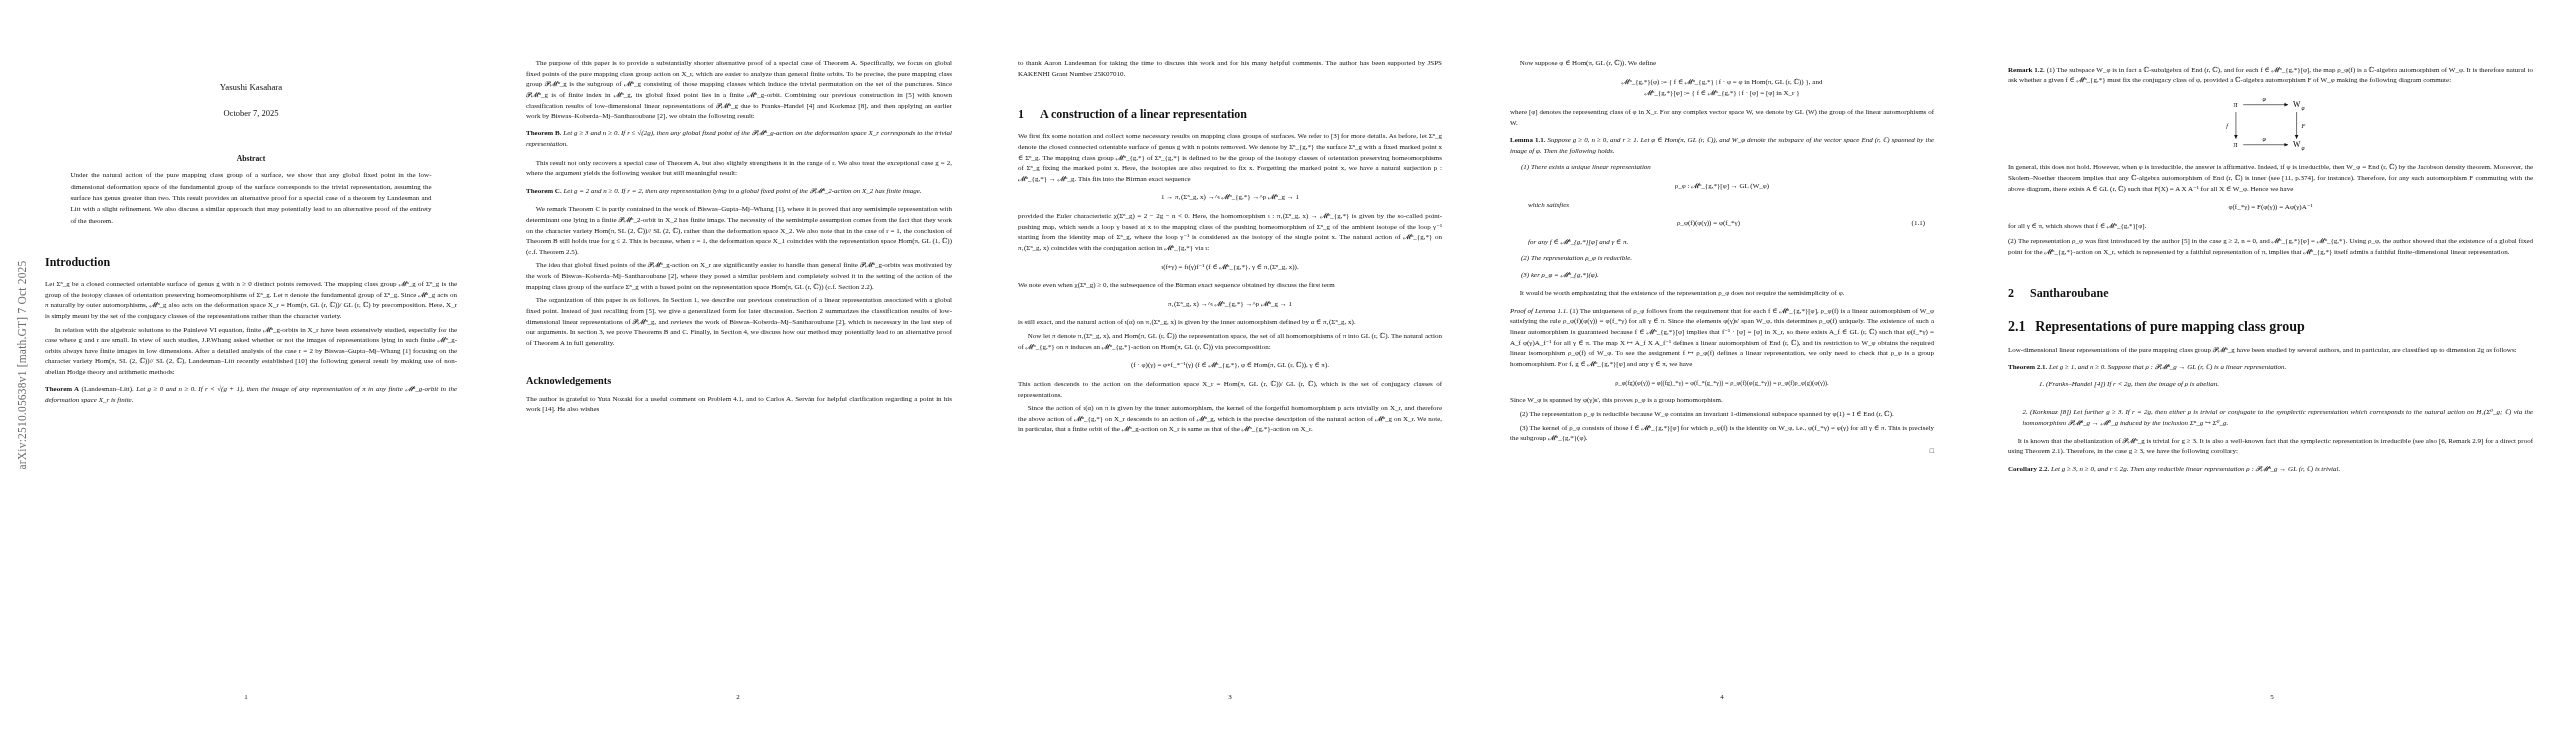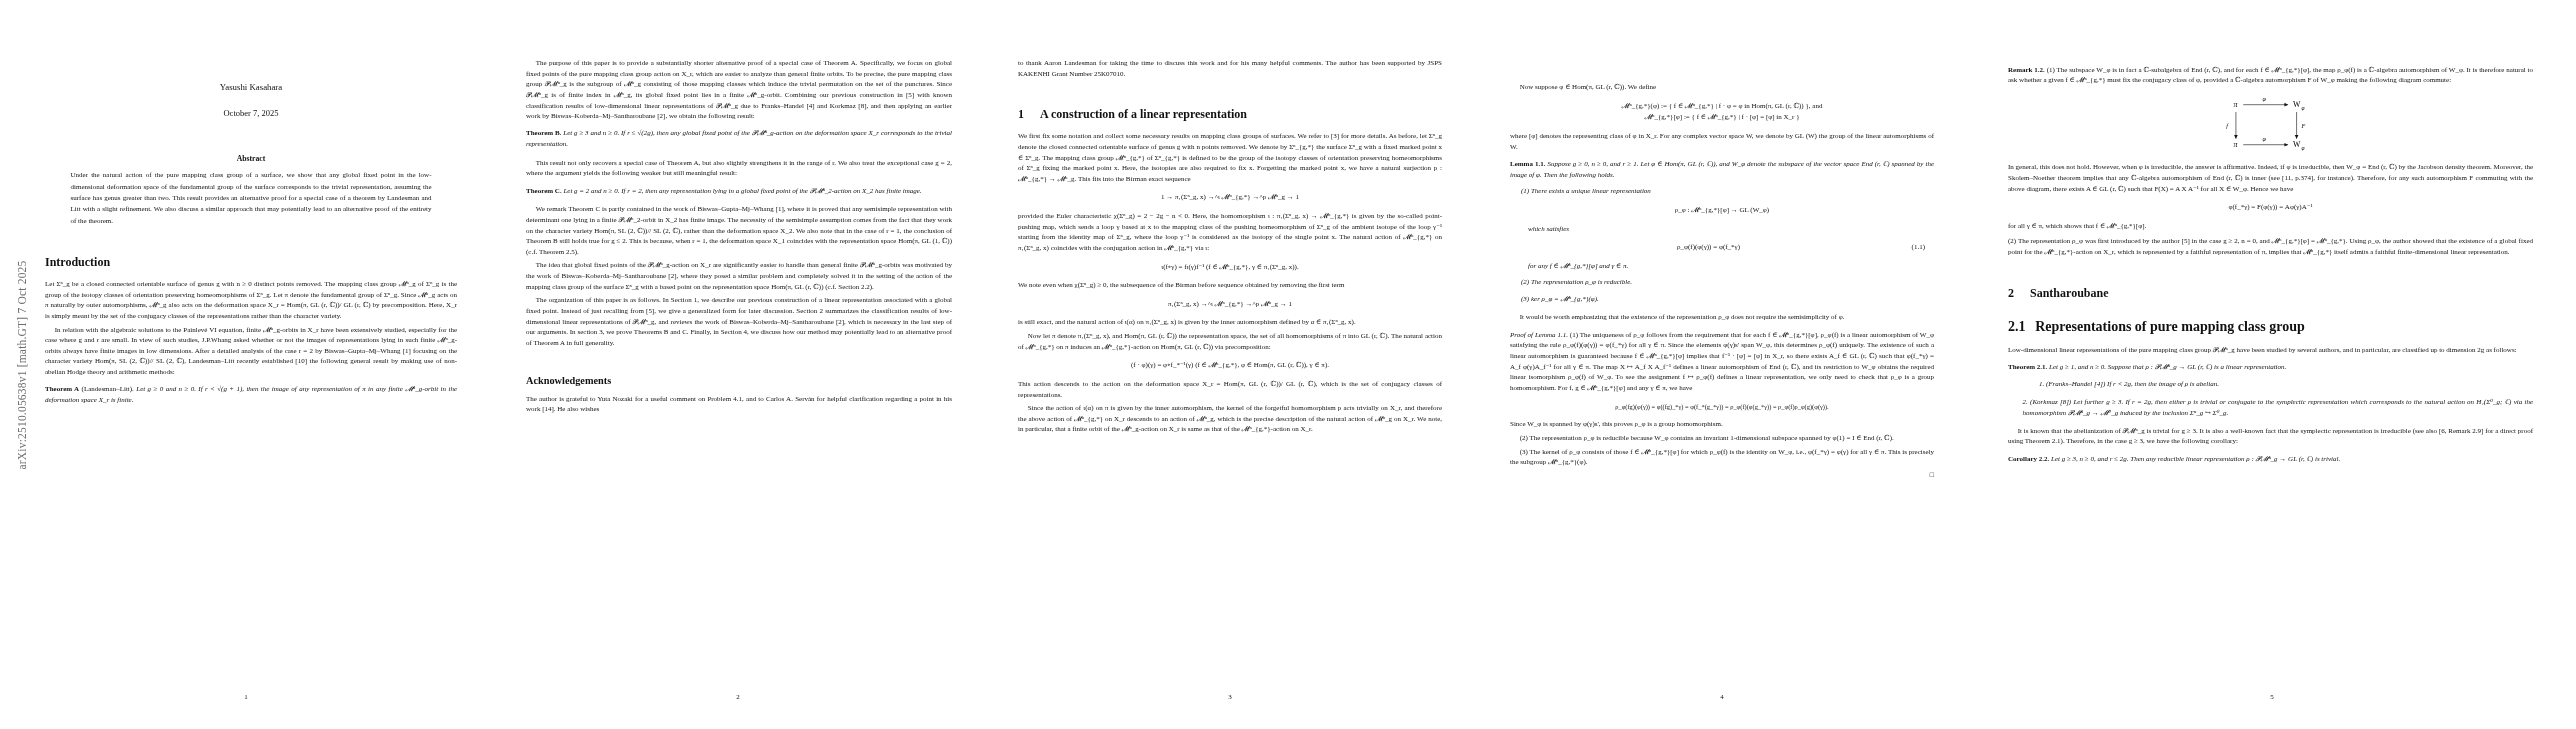--- a/index.html
+++ b/index.html
@@ -34,21 +34,21 @@
   .page{
     position:relative;
     box-sizing:border-box;
     height:729px;
     background:#fff;
     flex:0 0 auto;
   }
   .page.p1{width:492px;padding:58px 35px 0 45px;}
   .page.p2{width:492px;padding:58px 32px 0 34px;}
   .page.p3{width:492px;padding:58px 34px 0 34px;}
-  .page.p4{width:492px;padding:82px 34px 0 34px;}
+  .page.p4{width:492px;padding:58px 34px 0 34px;}
   .page.p5{width:608px;padding:58px 43px 0 40px;}
 
   .col{
     font-size:7px;
     line-height:1.52;
     text-align:justify;
     hyphens:none;
   }
   .page.p5 .col{font-size:7px;}
 
@@ -198,21 +198,21 @@
 
       <h1 class="sec numbered">
         <span>1</span>
         <span>A construction of a linear representation</span>
       </h1>
 
       <p class="noind">We first fix some notation and collect some necessary results on mapping class groups of surfaces. We refer to [3] for more details. As before, let Σⁿ_g denote the closed connected orientable surface of genus g with n points removed. We denote by Σⁿ_{g,*} the surface Σⁿ_g with a fixed marked point x ∈ Σⁿ_g. The mapping class group 𝓜ⁿ_{g,*} of Σⁿ_{g,*} is defined to be the group of the isotopy classes of orientation preserving homeomorphisms of Σⁿ_g fixing the marked point x. Here, the isotopies are also required to fix x. Forgetting the marked point x, we have a natural surjection p : 𝓜ⁿ_{g,*} → 𝓜ⁿ_g. This fits into the Birman exact sequence</p>
       <div class="eq">1 → π₁(Σⁿ_g, x) →^ι 𝓜ⁿ_{g,*} →^p 𝓜ⁿ_g → 1</div>
       <p class="noind">provided the Euler characteristic χ(Σⁿ_g) = 2 − 2g − n &lt; 0. Here, the homomorphism ι : π₁(Σⁿ_g, x) → 𝓜ⁿ_{g,*} is given by the so-called point-pushing map, which sends a loop γ based at x to the mapping class of the pushing homeomorphism of Σⁿ_g of the ambient isotope of the loop γ⁻¹ starting from the identity map of Σⁿ_g, where the loop γ⁻¹ is considered as the isotopy of the single point x. The natural action of 𝓜ⁿ_{g,*} on π₁(Σⁿ_g, x) coincides with the conjugation action in 𝓜ⁿ_{g,*} via ι:</p>
       <div class="eq">ι(f∘γ) = fι(γ)f⁻¹   (f ∈ 𝓜ⁿ_{g,*}, γ ∈ π₁(Σⁿ_g, x)).</div>
-      <p class="noind">We note even when χ(Σⁿ_g) ≥ 0, the subsequence of the Birman before sequence obtained by removing the first term</p>
+      <p class="noind">We note even when χ(Σⁿ_g) ≥ 0, the subsequence of the Birman exact sequence obtained by discuss the first term</p>
       <div class="eq">π₁(Σⁿ_g, x) →^ι 𝓜ⁿ_{g,*} →^p 𝓜ⁿ_g → 1</div>
       <p class="noind">is still exact, and the natural action of ι(α) on π₁(Σⁿ_g, x) is given by the inner automorphism defined by α ∈ π₁(Σⁿ_g, x).</p>
       <p>Now let π denote π₁(Σⁿ_g, x), and Hom(π, GL (r, ℂ)) the representation space, the set of all homomorphisms of π into GL (r, ℂ). The natural action of 𝓜ⁿ_{g,*} on π induces an 𝓜ⁿ_{g,*}-action on Hom(π, GL (r, ℂ)) via precomposition:</p>
       <div class="eq">(f · φ)(γ) = φ∘f_*⁻¹(γ)   (f ∈ 𝓜ⁿ_{g,*}, φ ∈ Hom(π, GL (r, ℂ)), γ ∈ π).</div>
       <p class="noind">This action descends to the action on the deformation space X_r = Hom(π, GL (r, ℂ))/ GL (r, ℂ), which is the set of conjugacy classes of representations.</p>
       <p>Since the action of ι(α) on π is given by the inner automorphism, the kernel of the forgetful homomorphism p acts trivially on X_r, and therefore the above action of 𝓜ⁿ_{g,*} on X_r descends to an action of 𝓜ⁿ_g, which is the precise description of the natural action of 𝓜ⁿ_g on X_r. We note, in particular, that a finite orbit of the 𝓜ⁿ_g-action on X_r is same as that of the 𝓜ⁿ_{g,*}-action on X_r.</p>
     </div>
     <div class="pnum">3</div>
   </div>
 
@@ -304,21 +304,21 @@
       </h2>
 
       <p class="noind">Low-dimensional linear representations of the pure mapping class group 𝓟𝓜ⁿ_g have been studied by several authors, and in particular, are classified up to dimension 2g as follows:</p>
 
       <p class="thm">
         <span class="nm">Theorem 2.1.</span>
         <span class="it">Let g ≥ 1, and n ≥ 0. Suppose that ρ : 𝓟𝓜ⁿ_g → GL (r, ℂ) is a linear representation.</span>
       </p>
 
       <p class="noind it" style="margin-top:6px;margin-left:31px">1.  (Franks–Handel [4]) If r &lt; 2g, then the image of ρ is abelian.</p>
-      <p class="noind it" style="margin-top:8px;margin-left:14.6px">2.  (Korkmaz [8]) Let further g ≥ 3. If r = 2g, then either ρ is trivial or conjugate to the symplectic representation which corresponds to the natural action on H₁(Σ⁰_g; ℂ) via the homomorphism 𝓟𝓜ⁿ_g → 𝓜⁰_g induced by the inclusion Σⁿ_g ↪ Σ⁰_g.</p>
+      <p class="noind it" style="margin-top:18px;margin-left:14.6px">2.  (Korkmaz [8]) Let further g ≥ 3. If r = 2g, then either ρ is trivial or conjugate to the symplectic representation which corresponds to the natural action on H₁(Σ⁰_g; ℂ) via the homomorphism 𝓟𝓜ⁿ_g → 𝓜⁰_g induced by the inclusion Σⁿ_g ↪ Σ⁰_g.</p>
 
       <p style="margin-top:7.3px">It is known that the abelianization of 𝓟𝓜ⁿ_g is trivial for g ≥ 3. It is also a well-known fact that the symplectic representation is irreducible (see also [6, Remark 2.9] for a direct proof using Theorem 2.1). Therefore, in the case g ≥ 3, we have the following corollary:</p>
 
       <p class="thm">
         <span class="nm">Corollary 2.2.</span>
         <span class="it">Let g ≥ 3, n ≥ 0, and r ≤ 2g. Then any reducible linear representation ρ : 𝓟𝓜ⁿ_g → GL (r, ℂ) is trivial.</span>
       </p>
     </div>
     <div class="pnum">5</div>
   </div>

